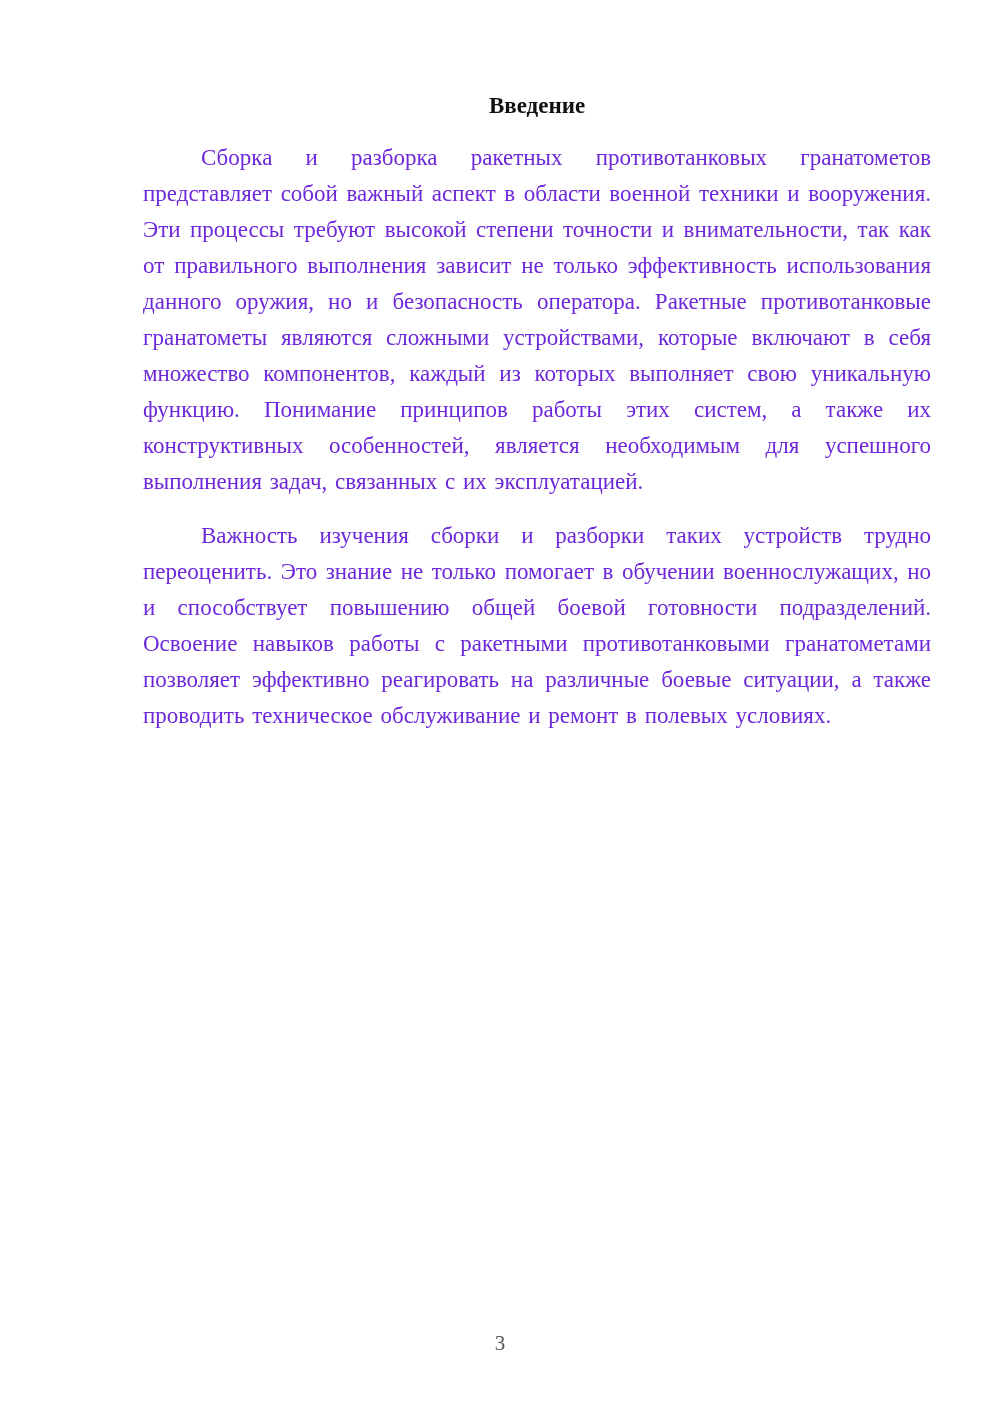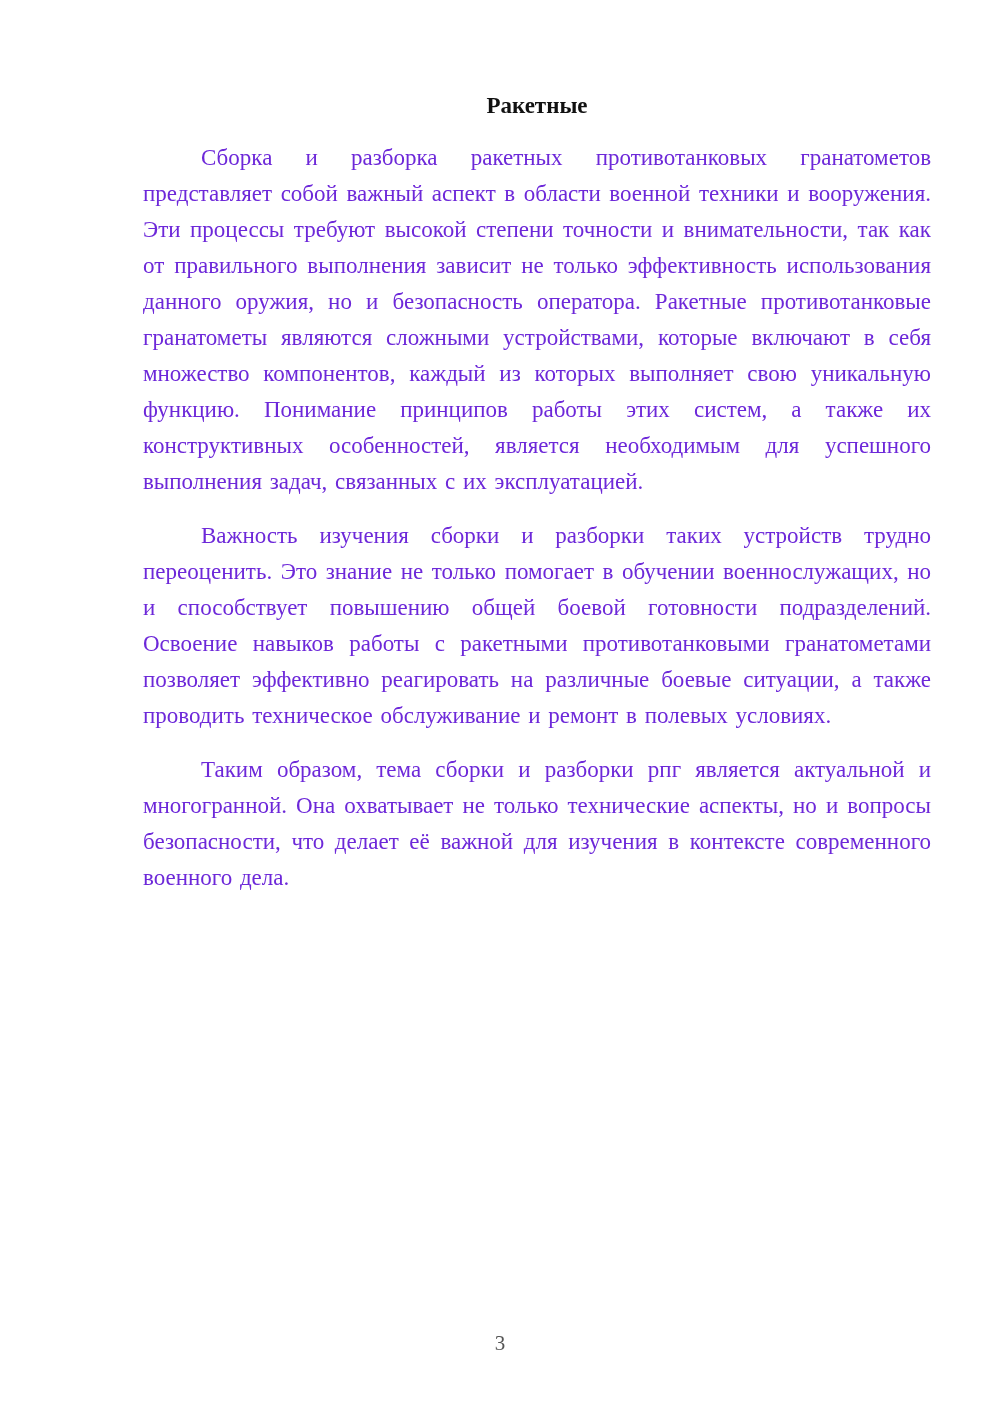--- a/index.html
+++ b/index.html
@@ -48,19 +48,18 @@
     text-align: center;
     font-size: 21px;
     color: #555555;
   }
 </style>
 </head>
 <body>
 
 <div class="page">
   <div class="content">
-    <h1 class="doc-title">Ракетные</h1>
+    <h1 class="doc-title">Введение</h1>
     <p class="doc-paragraph">Сборка и разборка ракетных противотанковых гранатометов представляет собой важный аспект в области военной техники и вооружения. Эти процессы требуют высокой степени точности и внимательности, так как от правильного выполнения зависит не только эффективность использования данного оружия, но и безопасность оператора. Ракетные противотанковые гранатометы являются сложными устройствами, которые включают в себя множество компонентов, каждый из которых выполняет свою уникальную функцию. Понимание принципов работы этих систем, а также их конструктивных особенностей, является необходимым для успешного выполнения задач, связанных с их эксплуатацией.</p>
     <p class="doc-paragraph">Важность изучения сборки и разборки таких устройств трудно переоценить. Это знание не только помогает в обучении военнослужащих, но и способствует повышению общей боевой готовности подразделений. Освоение навыков работы с ракетными противотанковыми гранатометами позволяет эффективно реагировать на различные боевые ситуации, а также проводить техническое обслуживание и ремонт в полевых условиях.</p>
-    <p class="doc-paragraph">Таким образом, тема сборки и разборки рпг является актуальной и многогранной. Она охватывает не только технические аспекты, но и вопросы безопасности, что делает её важной для изучения в контексте современного военного дела.</p>
   </div>
   <div class="page-number">3</div>
 </div>
 
 </body></html>

